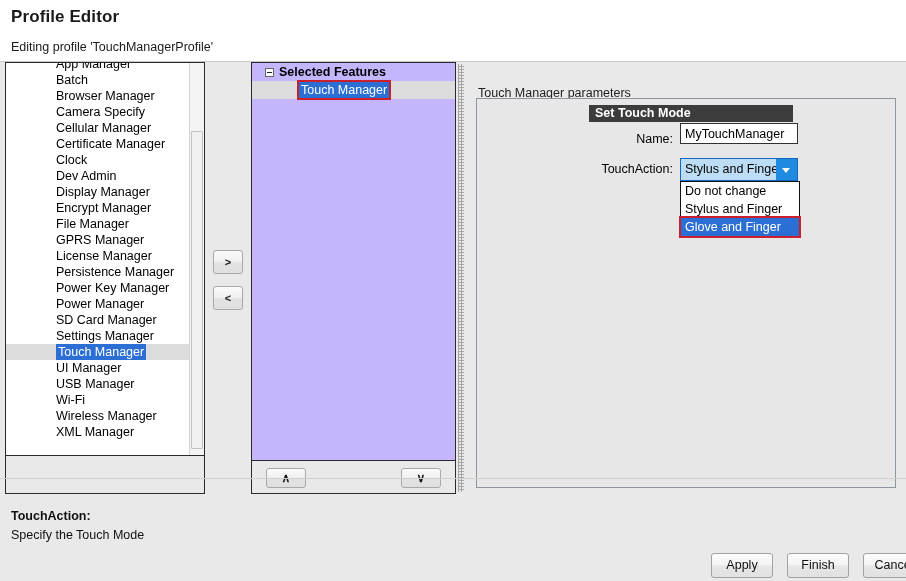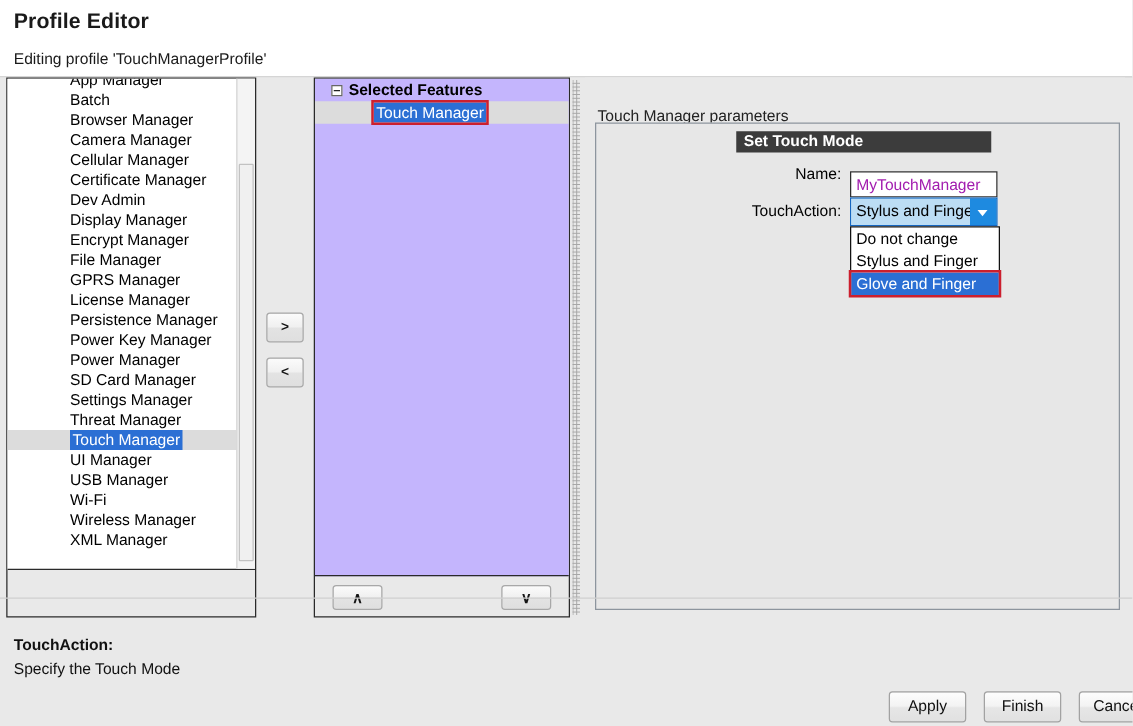--- a/index.html
+++ b/index.html
@@ -289,28 +289,28 @@
   #label-name {
     left: 70px; top: 33px;
     width: 126px;
   }
   #label-touchaction {
     left: 40px; top: 63px;
     width: 156px;
   }
   #name-input {
     position: absolute;
-    left: 203px; top: 38px;
+    left: 203px; top: 24px;
     width: 118px;
     height: 21px;
     background: #ffffff;
     border: 1px solid #303030;
     font-family: "Liberation Sans", sans-serif;
     font-size: 12.5px;
-    color: #a21caf;
+    color: #000000;
     padding: 0 4px;
     box-sizing: border-box;
     outline: none;
   }
   #combo {
     position: absolute;
     left: 203px; top: 59px;
     width: 118px;
     height: 23px;
     border: 1px solid #1566c0;
@@ -428,35 +428,35 @@
   <div id="header-rule"></div>
 </div>
 
 <div id="body-area">
 
   <div id="left-panel">
     <div id="left-list">
         <div class="feature-row" style="margin-top: -7px;"><span class="feat-text">App Manager</span></div>
         <div class="feature-row"><span class="feat-text">Batch</span></div>
         <div class="feature-row"><span class="feat-text">Browser Manager</span></div>
-        <div class="feature-row"><span class="feat-text">Camera Manager</span></div>
+        <div class="feature-row"><span class="feat-text">Camera Specify</span></div>
         <div class="feature-row"><span class="feat-text">Cellular Manager</span></div>
         <div class="feature-row"><span class="feat-text">Certificate Manager</span></div>
+        <div class="feature-row"><span class="feat-text">Clock</span></div>
         <div class="feature-row"><span class="feat-text">Dev Admin</span></div>
         <div class="feature-row"><span class="feat-text">Display Manager</span></div>
         <div class="feature-row"><span class="feat-text">Encrypt Manager</span></div>
         <div class="feature-row"><span class="feat-text">File Manager</span></div>
         <div class="feature-row"><span class="feat-text">GPRS Manager</span></div>
         <div class="feature-row"><span class="feat-text">License Manager</span></div>
         <div class="feature-row"><span class="feat-text">Persistence Manager</span></div>
         <div class="feature-row"><span class="feat-text">Power Key Manager</span></div>
         <div class="feature-row"><span class="feat-text">Power Manager</span></div>
         <div class="feature-row"><span class="feat-text">SD Card Manager</span></div>
         <div class="feature-row"><span class="feat-text">Settings Manager</span></div>
-        <div class="feature-row"><span class="feat-text">Threat Manager</span></div>
         <div class="feature-row selected-row"><span class="feat-text">Touch Manager</span></div>
         <div class="feature-row"><span class="feat-text">UI Manager</span></div>
         <div class="feature-row"><span class="feat-text">USB Manager</span></div>
         <div class="feature-row"><span class="feat-text">Wi-Fi</span></div>
         <div class="feature-row"><span class="feat-text">Wireless Manager</span></div>
         <div class="feature-row"><span class="feat-text">XML Manager</span></div>
       </div>
     <div id="left-scrollbar">
       <div id="left-scroll-thumb"></div>
     </div>

